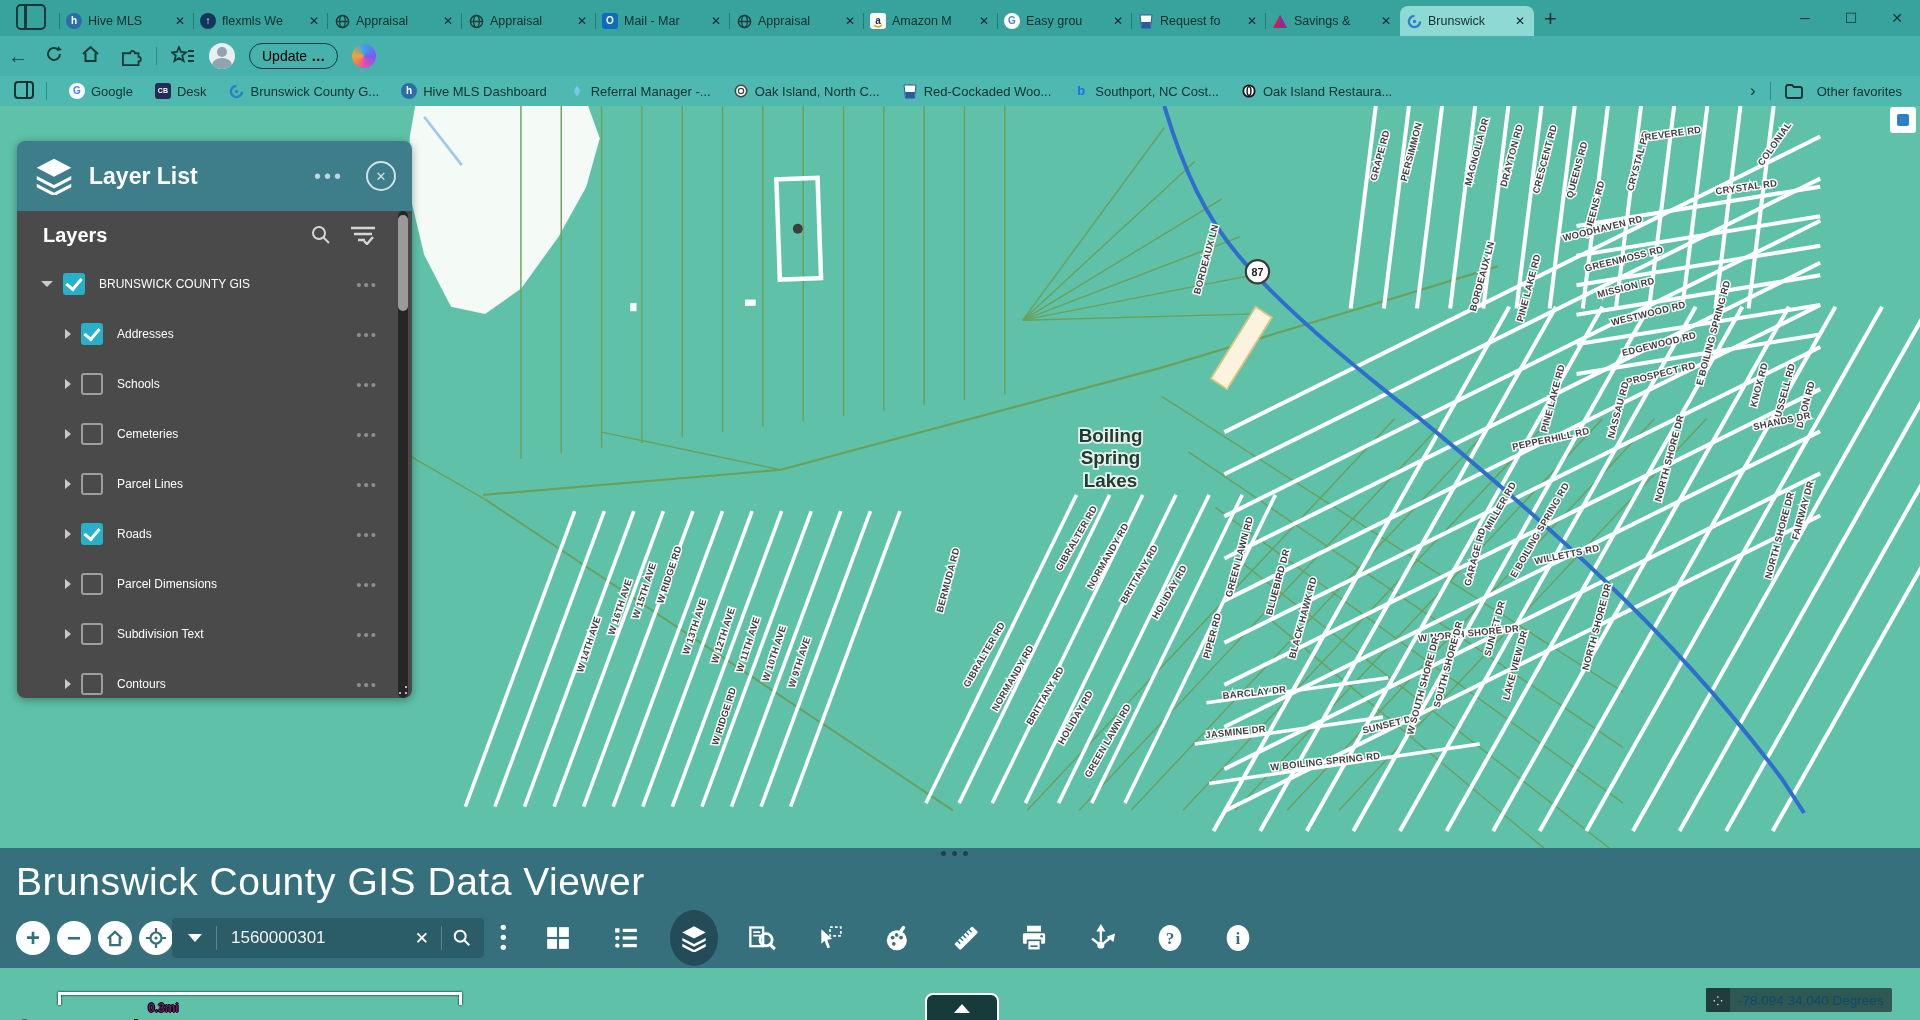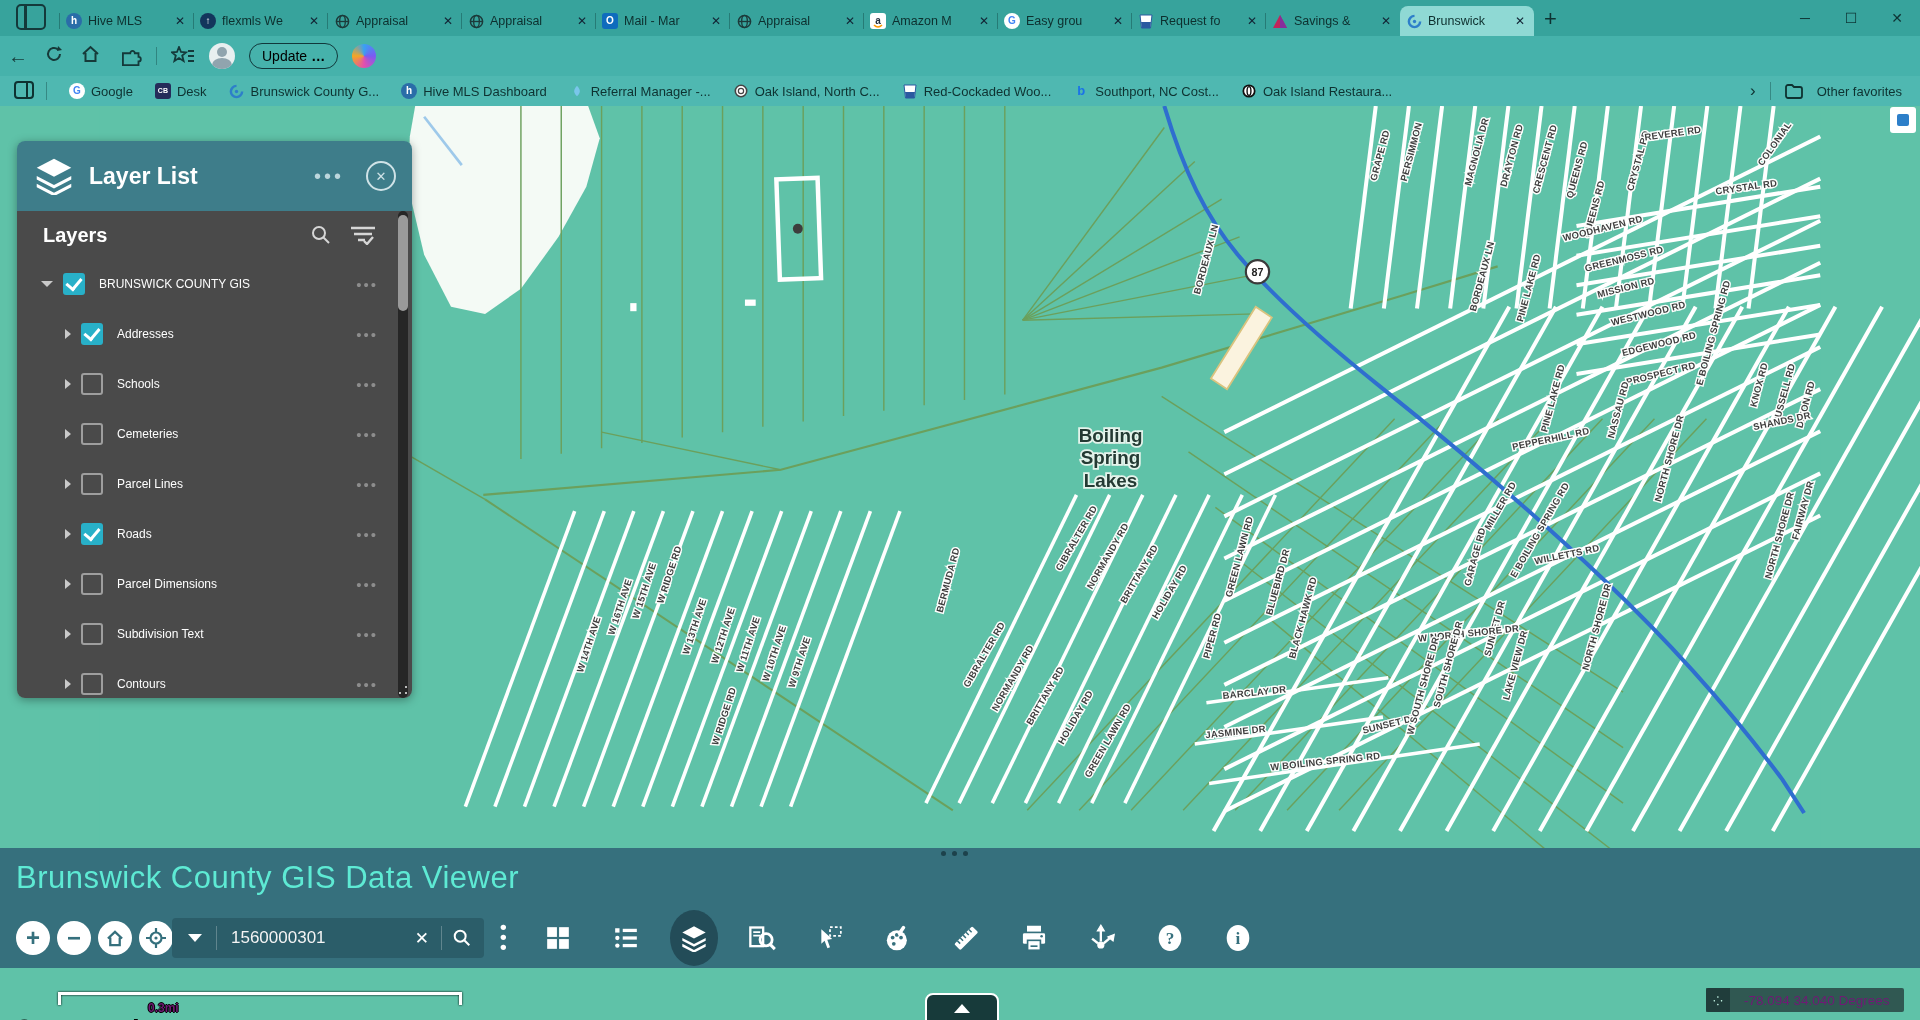--- a/index.html
+++ b/index.html
@@ -77,21 +77,21 @@
   .lp-scroll{position:absolute;right:4px;top:0;width:10px;height:487px;background:#262626;border-radius:5px;}
   .lp-thumb{position:absolute;right:4px;top:4px;width:10px;height:96px;background:#9a9a9a;border-radius:5px;}
   .lp-resize{position:absolute;right:4px;bottom:3px;width:10px;height:10px;
              background:radial-gradient(circle 1.4px at 2px 8px,#bbb 99%,transparent),
                         radial-gradient(circle 1.4px at 8px 8px,#bbb 99%,transparent),
                         radial-gradient(circle 1.4px at 8px 2px,#bbb 99%,transparent);}
   
   .appbar{position:absolute;top:848px;left:0;width:1920px;height:120px;background:#36707d;}
   .handle-dots{position:absolute;top:3px;left:941px;display:flex;gap:6px;}
   .handle-dots i{width:5px;height:5px;border-radius:50%;background:#1d424c;}
-  .apptitle{position:absolute;left:16px;top:12px;color:#5eead4;font-size:31px;font-weight:300;letter-spacing:.5px;}
+  .apptitle{position:absolute;left:16px;top:12px;color:#ffffff;font-size:39px;font-weight:300;letter-spacing:.5px;}
   .zbtn{position:absolute;width:34px;height:34px;border-radius:50%;background:#fff;color:#35707d;
         font-size:24px;font-weight:bold;display:flex;align-items:center;justify-content:center;top:73px;}
   .searchbox{position:absolute;left:172px;top:70px;width:312px;height:40px;background:#2b5d69;
              border-radius:4px;display:flex;align-items:center;}
   .s-caret{width:0;height:0;border-left:7px solid transparent;border-right:7px solid transparent;
            border-top:8px solid #fff;margin:0 14px 0 16px;}
   .s-div{width:1px;height:24px;background:rgba(255,255,255,.25);}
   .s-value{color:#f4f4f4;font-size:17px;margin-left:14px;flex:1;}
   .s-x{color:#fff;font-size:17px;padding:0 12px;}
   .s-mag{padding:0 12px 0 10px;display:flex;}
@@ -106,21 +106,21 @@
              text-shadow:-1.5px 0 #000,1.5px 0 #000,0 -1.5px #000,0 1.5px #000;letter-spacing:1px;}
   .scalebar{position:absolute;left:58px;top:992px;width:398px;height:10px;
             border-left:3px solid #fff;border-right:3px solid #fff;border-top:3px solid #fff;
             filter:drop-shadow(0 0 1px #000);}
   .scalelabel{position:absolute;left:120px;top:1001px;color:#701a75;font-size:12px;font-weight:bold;
               text-shadow:-1px 0 #000,1px 0 #000,0 -1px #000,0 1px #000;margin-left:28px;}
   .coordbox{position:absolute;left:1706px;top:988px;height:24px;background:rgba(35,58,58,.78);
             display:flex;align-items:center;border-radius:2px;}
   .coordicon{width:24px;height:24px;background:rgba(20,40,40,.55);display:flex;align-items:center;
              justify-content:center;color:#cfe;font-size:12px;}
-  .coordtext{color:#701a75;font-size:13.5px;padding:0 14px;white-space:nowrap;}
+  .coordtext{color:#0c4a6e;font-size:13.5px;padding:0 8px;white-space:nowrap;}
   .attrbtn{position:absolute;left:925px;top:993px;width:70px;height:27px;background:#173a3a;
            border:2px solid #fff;border-radius:8px 8px 0 0;display:flex;align-items:center;justify-content:center;}
   .attrbtn i{width:0;height:0;border-left:8px solid transparent;border-right:8px solid transparent;
              border-bottom:9px solid #fff;}
   .ovmap{position:absolute;left:1890px;top:107px;width:26px;height:26px;background:#fff;border-radius:3px;
          display:flex;align-items:center;justify-content:center;}
   .ovmap i{width:12px;height:12px;background:#2d7fc9;border-radius:2px;}
 </style>
 </head>
 <body>

